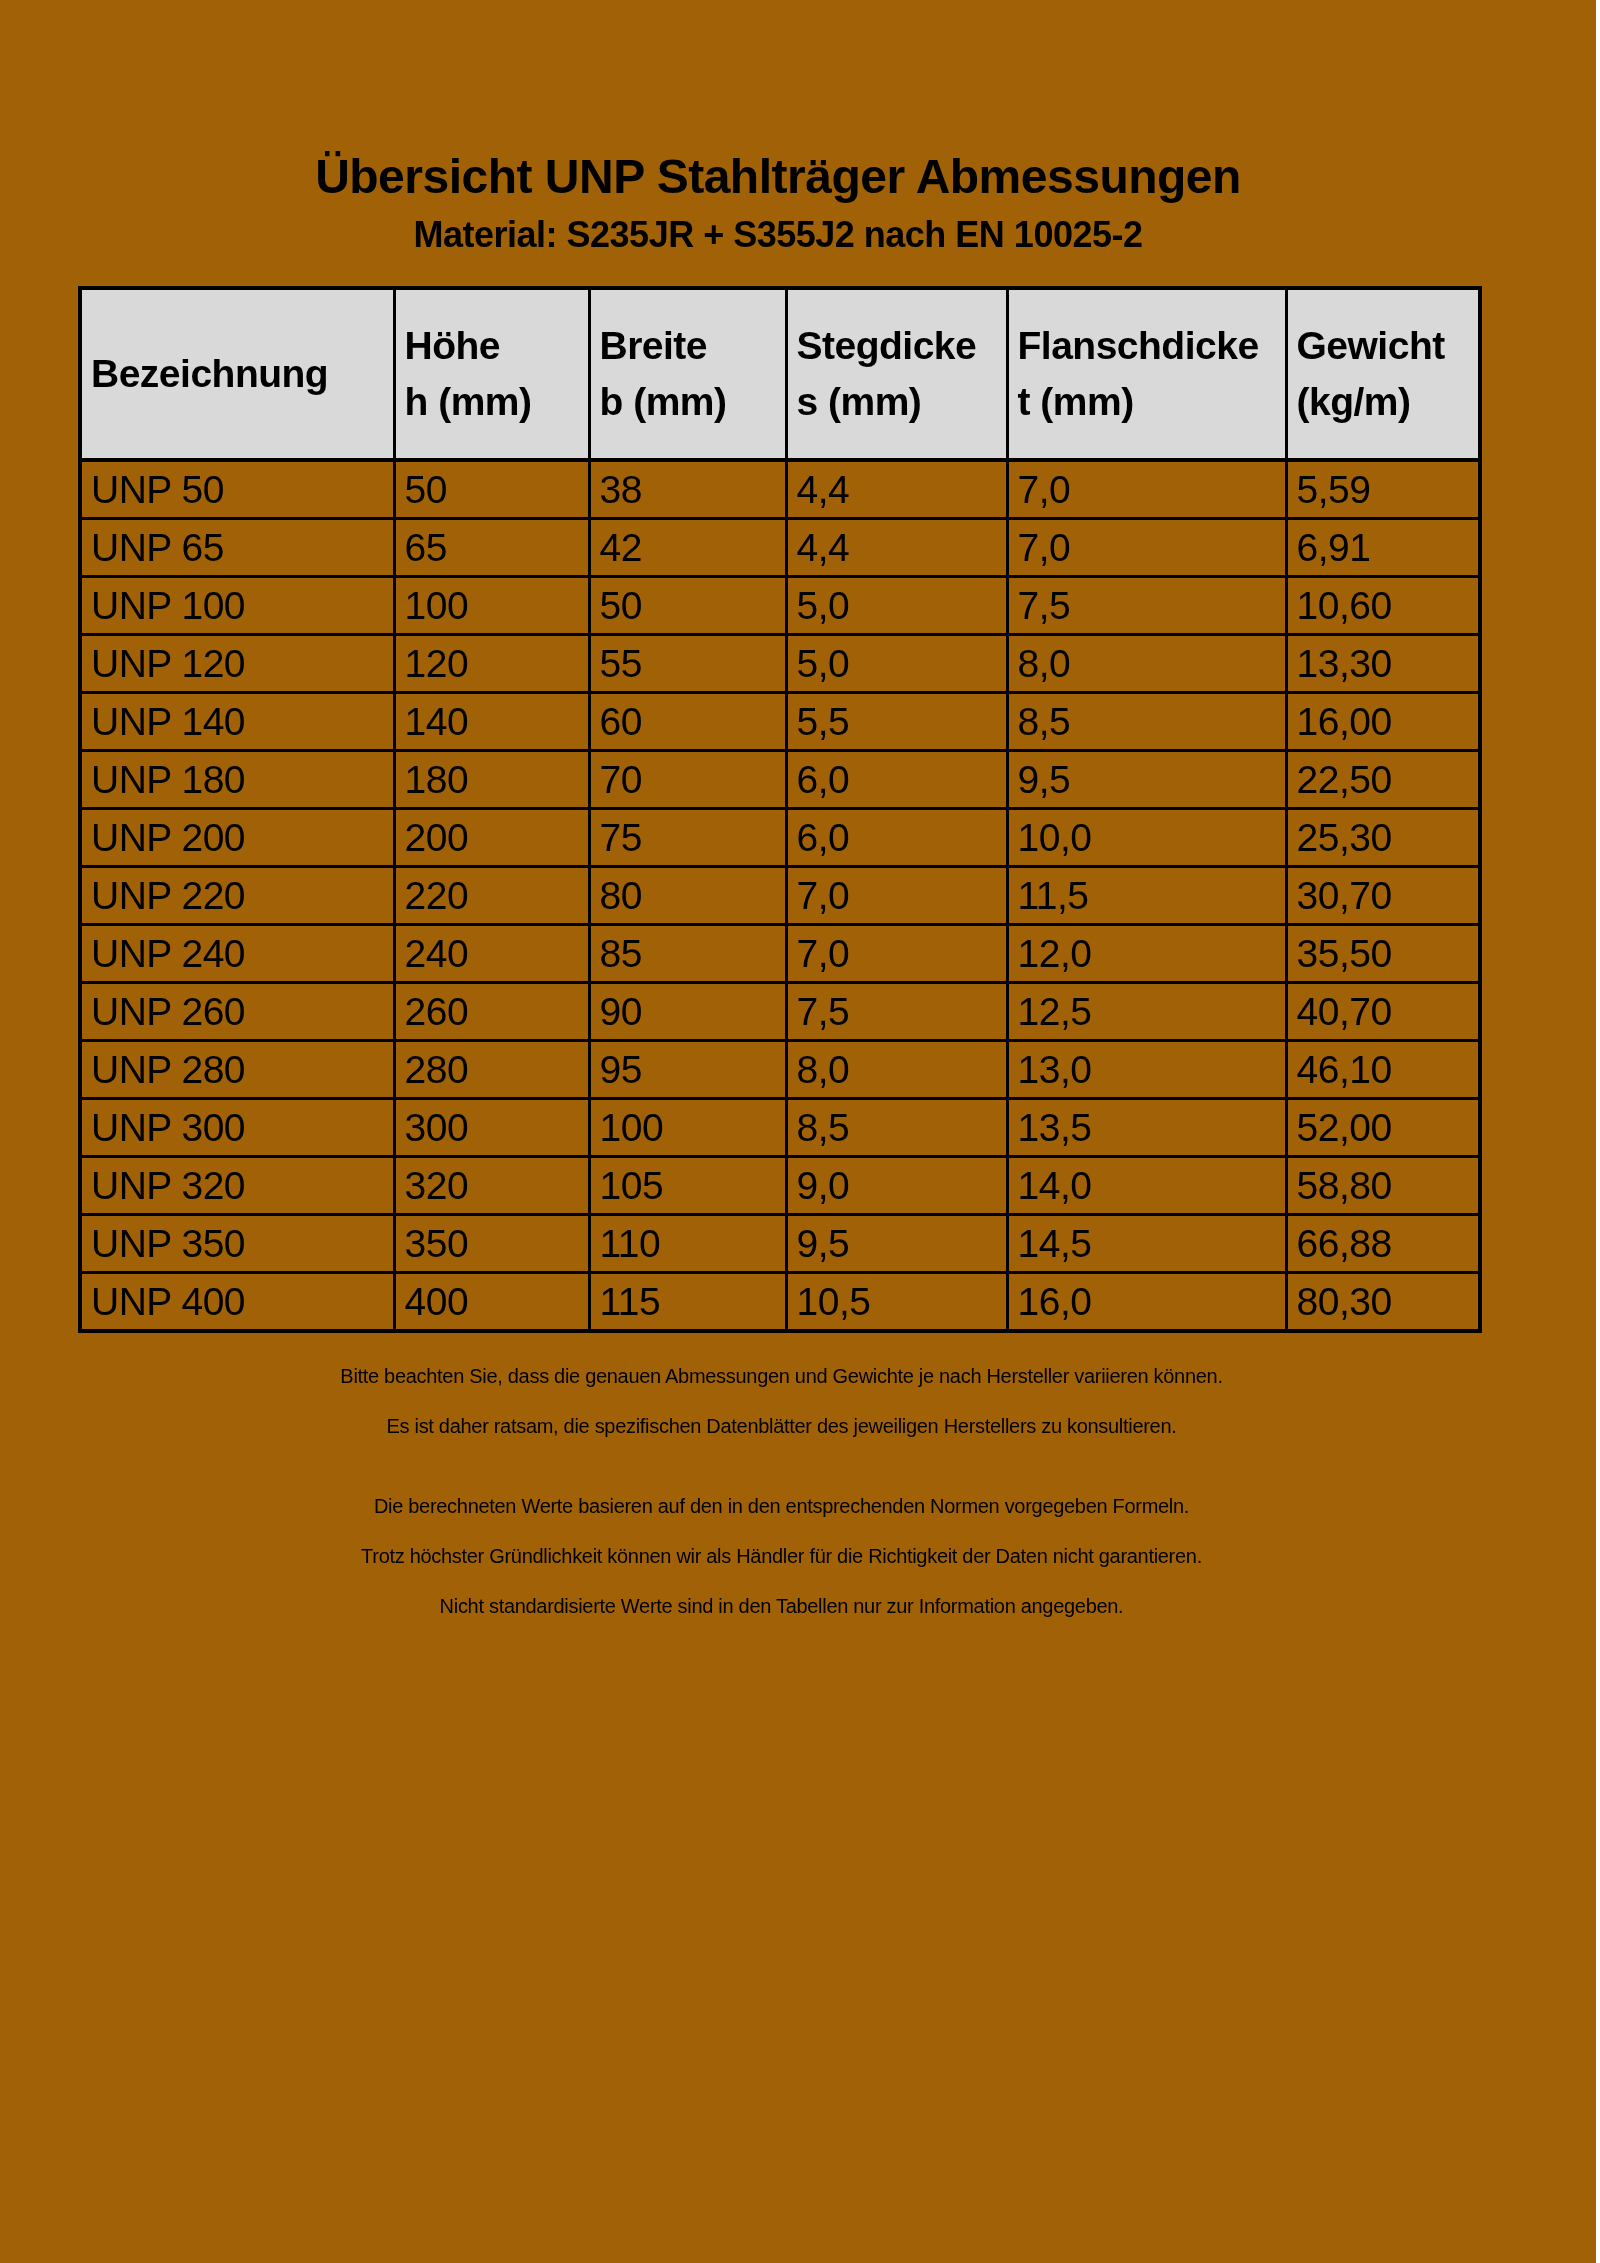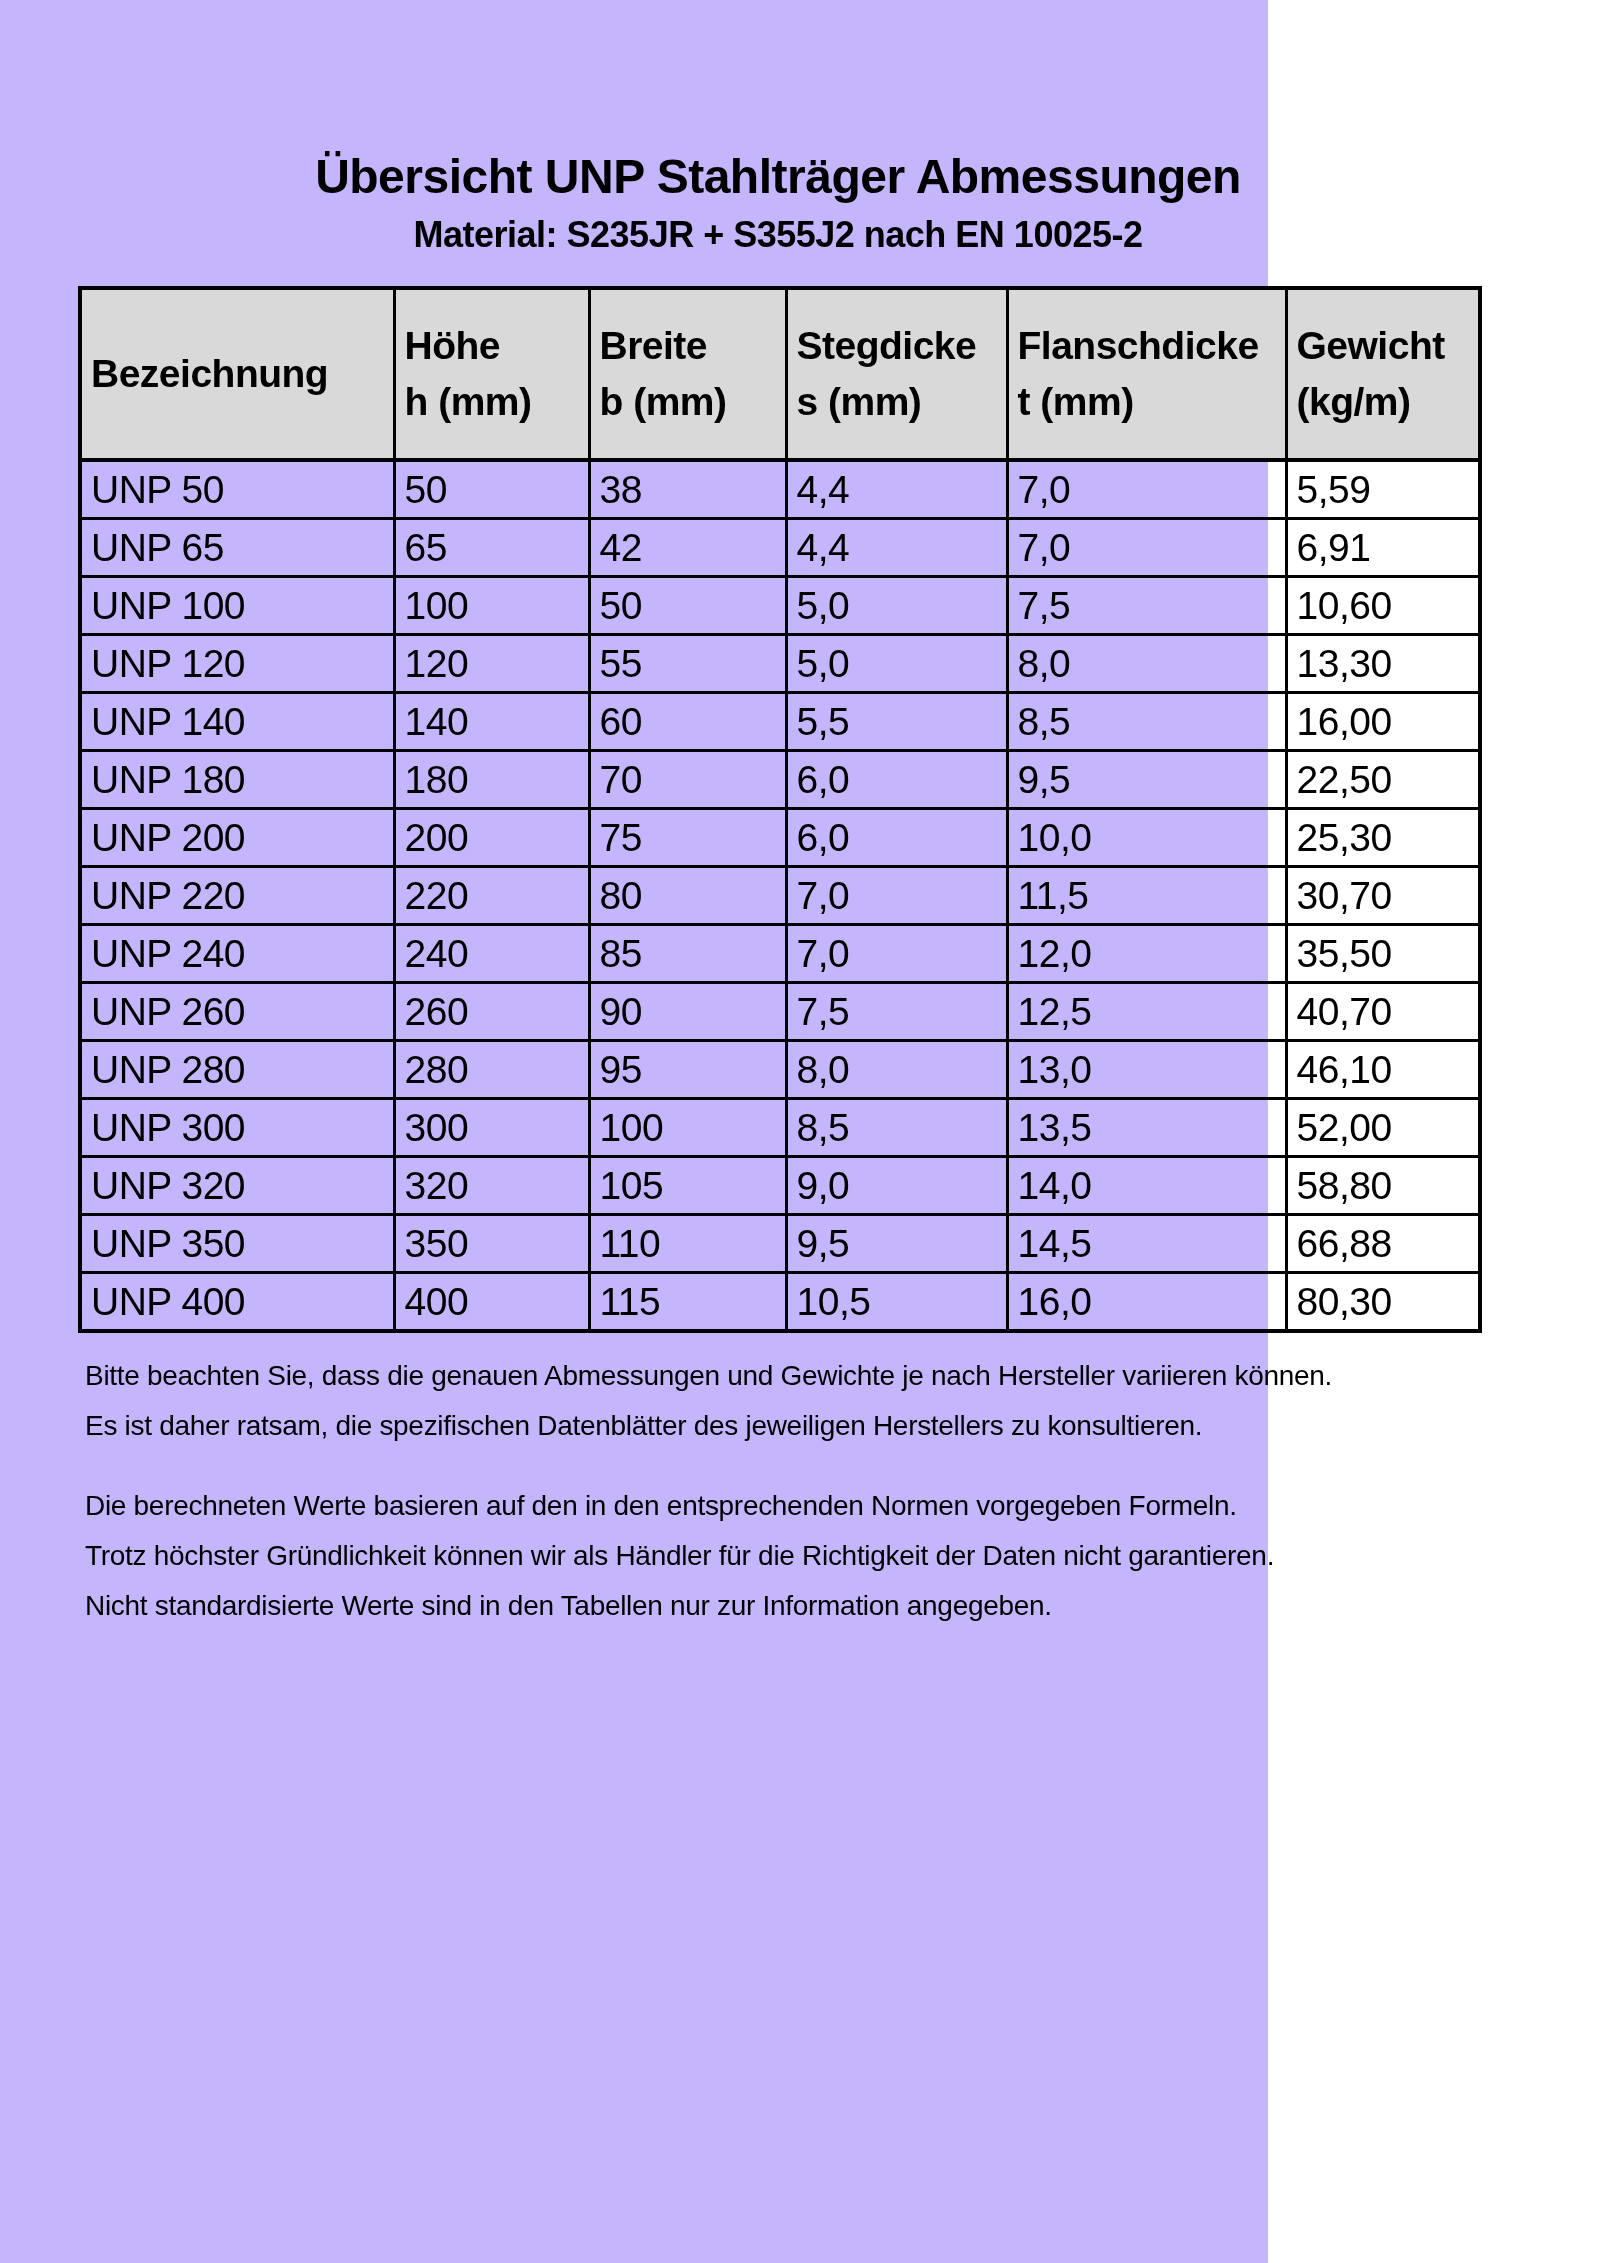--- a/index.html
+++ b/index.html
@@ -7,23 +7,23 @@
     padding: 0;
     background: #ffffff;
     width: 1600px;
     height: 2263px;
     overflow: hidden;
     font-family: "Liberation Sans", sans-serif;
     color: #000000;
   }
   .page {
     position: relative;
-    width: 1268px;
+    width: 1596px;
     height: 2263px;
-    background: #c4b5fd;
+    background: #a16207;
   }
   .content {
     position: absolute;
     left: 78px;
     top: 148px;
     width: 1400px;
   }
   .doc-title {
     text-align: center;
     font-size: 48px;
@@ -65,22 +65,23 @@
   }
   .th-line { display: block; line-height: 56px; }
   .th-line:empty { display: none; }
   table.spec tbody td {
     height: 55px;
     font-size: 39px;
     font-weight: normal;
   }
   .notes {
     margin-top: 18px;
-    font-size: 28px;
+    font-size: 20px;
     letter-spacing: -0.3px;
+    text-align: center;
   }
   .note-line {
     line-height: 50px;
     white-space: nowrap;
     margin-left: 7px;
   }
   .para2 { margin-top: 30px; }
 </style>
 </head>
 <body>

